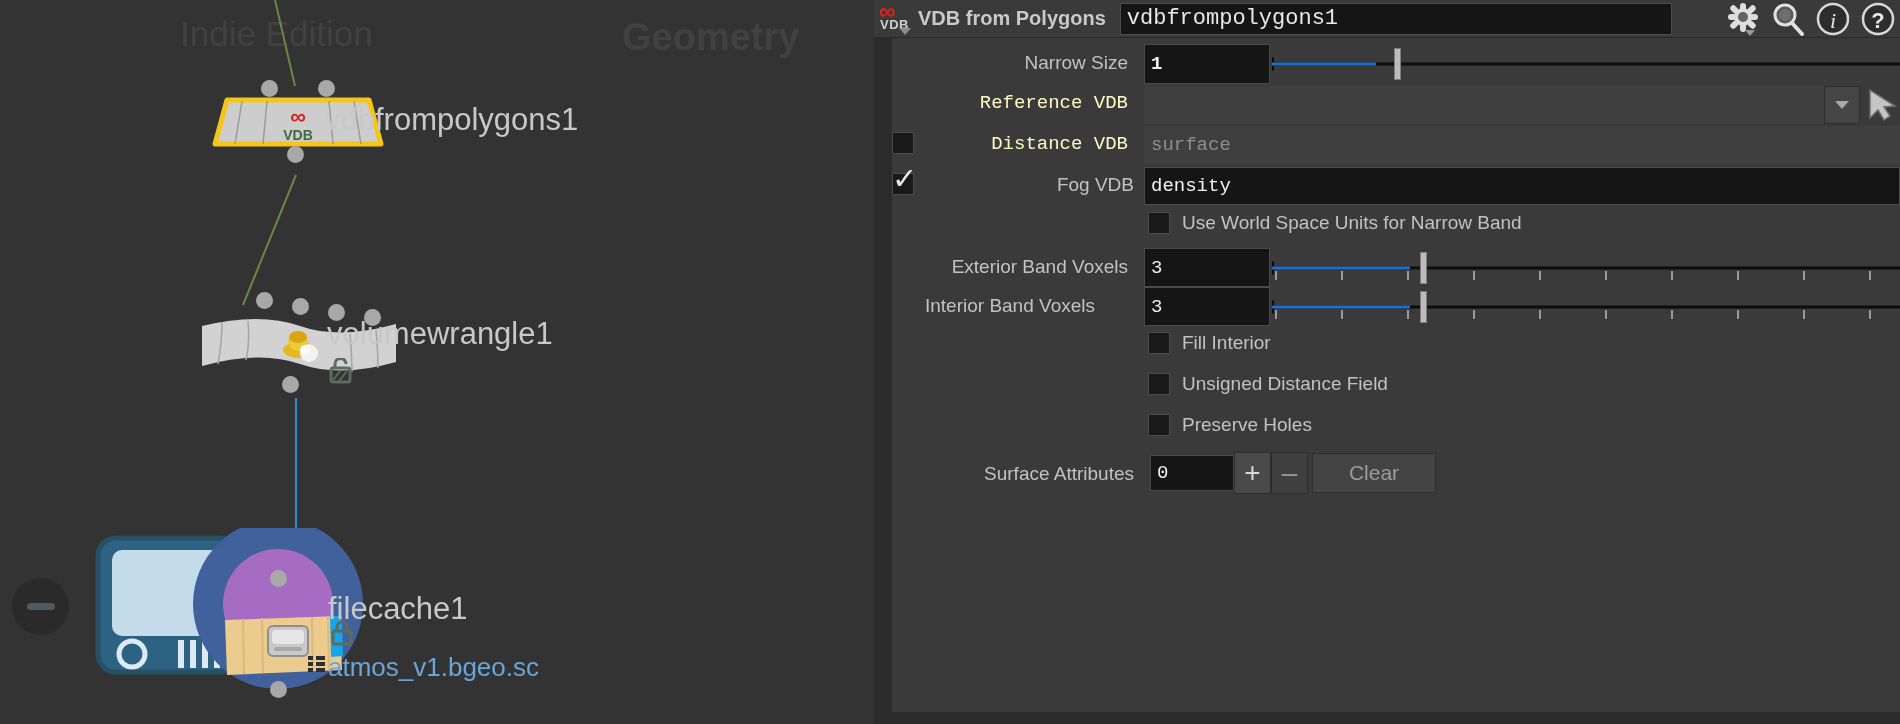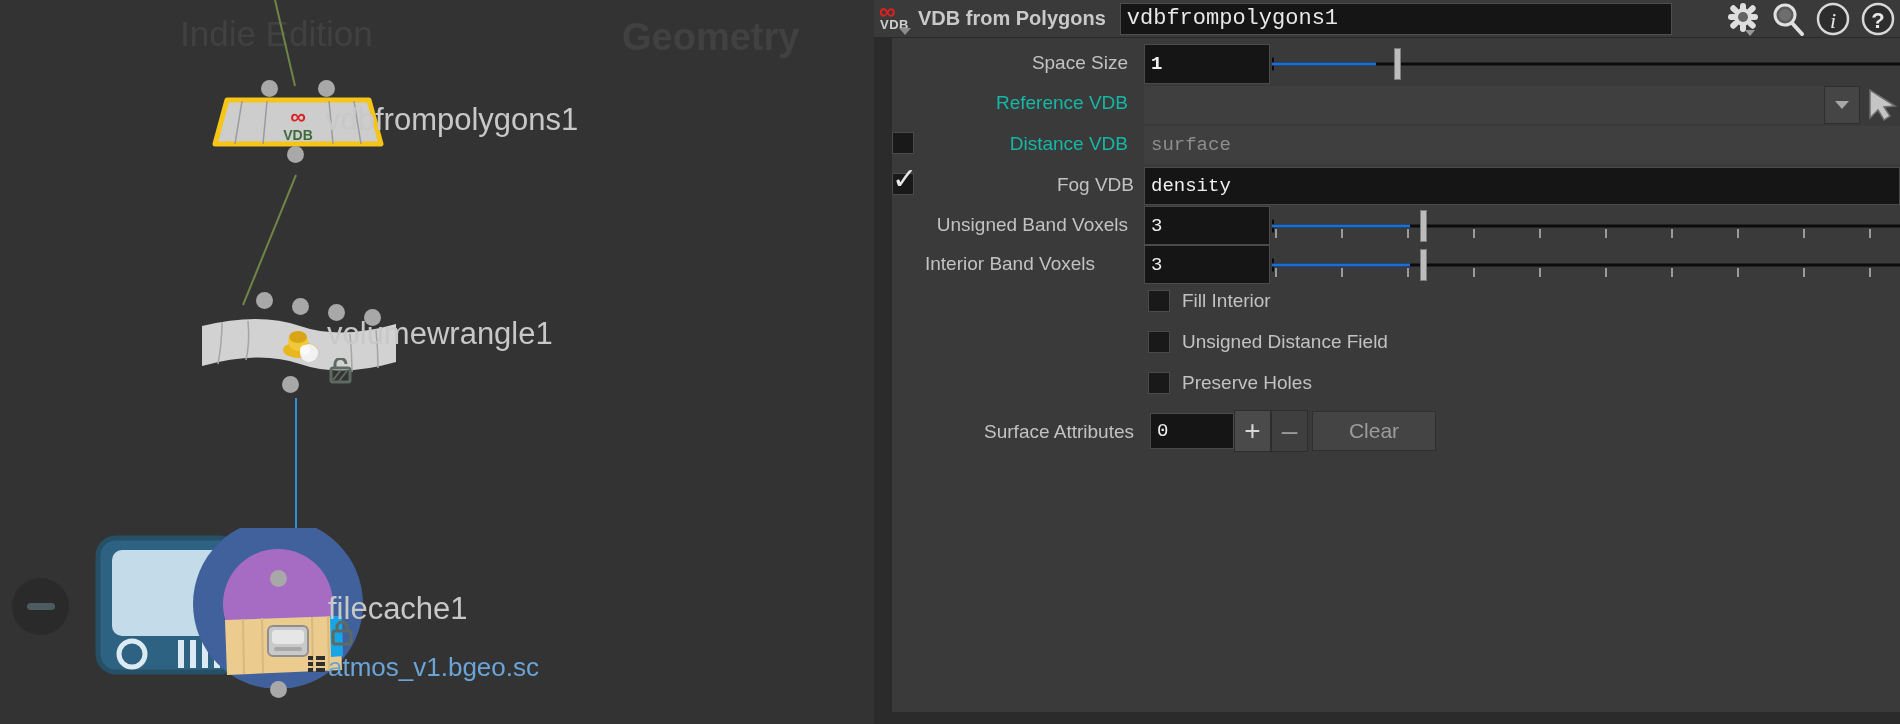--- a/index.html
+++ b/index.html
@@ -100,21 +100,21 @@
   .hicon svg { position: absolute; left: 50%; top: 50%; transform: translate(-50%,-50%); }
 
   
   #plist { position: absolute; left: 18px; top: 44px; width: 1008px; }
   .prow { position: relative; height: 100%; }
 
   .lbl {
     position: absolute; text-align: right; color: #c2c2c2; font-size: 19px;
     white-space: nowrap;
   }
-  .lbl.dim { color: #14b8a6; }
+  .lbl.dim { color: #fef9c3; font-family: Liberation Mono, monospace; }
 
   .field {
     position: absolute; background: #151515; border: 1px solid #4a4a4a;
     color: #f0f0f0; font-family: "Liberation Mono", monospace; font-size: 19px;
     padding: 0 6px; display: flex; align-items: center; overflow: hidden;
     white-space: nowrap;
   }
   .field.flat {
     background: #3f3f3f; border: 1px solid #3f3f3f; color: #8e8e8e;
   }
@@ -348,21 +348,21 @@
         <svg width="34" height="34" viewBox="0 0 34 34">
           <circle cx="17" cy="17" r="15" fill="#2d2d2d" stroke="#d8d8d8" stroke-width="2.5"></circle>
           <text x="17" y="26" font-family="Liberation Sans, sans-serif" font-size="22" font-weight="bold" fill="#e6e6e6" text-anchor="middle">?</text>
         </svg>
       </div>
     </div>
 
     <div id="plist">
 
       <div class="prow" style="height:40px;">
-        <div class="lbl" style="left:0; top:8px; width:236px;">Space Size</div>
+        <div class="lbl" style="left:0; top:8px; width:236px;">Narrow Size</div>
         <div class="field bold" style="left:252px; top:0px; width:126px; height:40px;">1</div>
         <div class="slider" style="left:380px; top:0px; width:628px; height:40px;">
           <div class="track"></div>
           <div class="capL"></div>
           <div class="fill" style="width:16.5%"></div>
           <div class="handle" style="left:19.5%"></div>
         </div>
       </div>
 
       <div class="prow" style="height:40px;">
@@ -383,23 +383,27 @@
       </div>
 
       <div class="prow" style="height:41px;">
         <div class="cb" style="left:0px; top:8px;">
           <div class="chk">✓</div>
         </div>
         <div class="lbl" style="left:6px; top:9px; width:236px;">Fog VDB</div>
         <div class="field" style="left:252px; top:2px; width:756px; height:38px;">density</div>
       </div>
 
+      <div class="prow" style="height:42px;">
+        <div class="cb" style="left:256px; top:6px;"></div>
+        <div class="cbtext" style="left:290px; top:6px;">Use World Space Units for Narrow Band</div>
+      </div>
 
       <div class="prow" style="height:39px;">
-        <div class="lbl" style="left:0; top:8px; width:236px;">Unsigned Band Voxels</div>
+        <div class="lbl" style="left:0; top:8px; width:236px;">Exterior Band Voxels</div>
         <div class="field" style="left:252px; top:0px; width:126px; height:39px;">3</div>
         <div class="slider" style="left:380px; top:0px; width:628px; height:39px;">
           <div class="track"></div>
           <div class="capL"></div>
           <div class="fill" style="width:22%"></div>
           <div class="tick" style="left:0.5%"></div>
             <div class="tick" style="left:11%"></div>
           <div class="tick" style="left:21.5%"></div>
             <div class="tick" style="left:32%"></div>
           <div class="tick" style="left:42.5%"></div>

